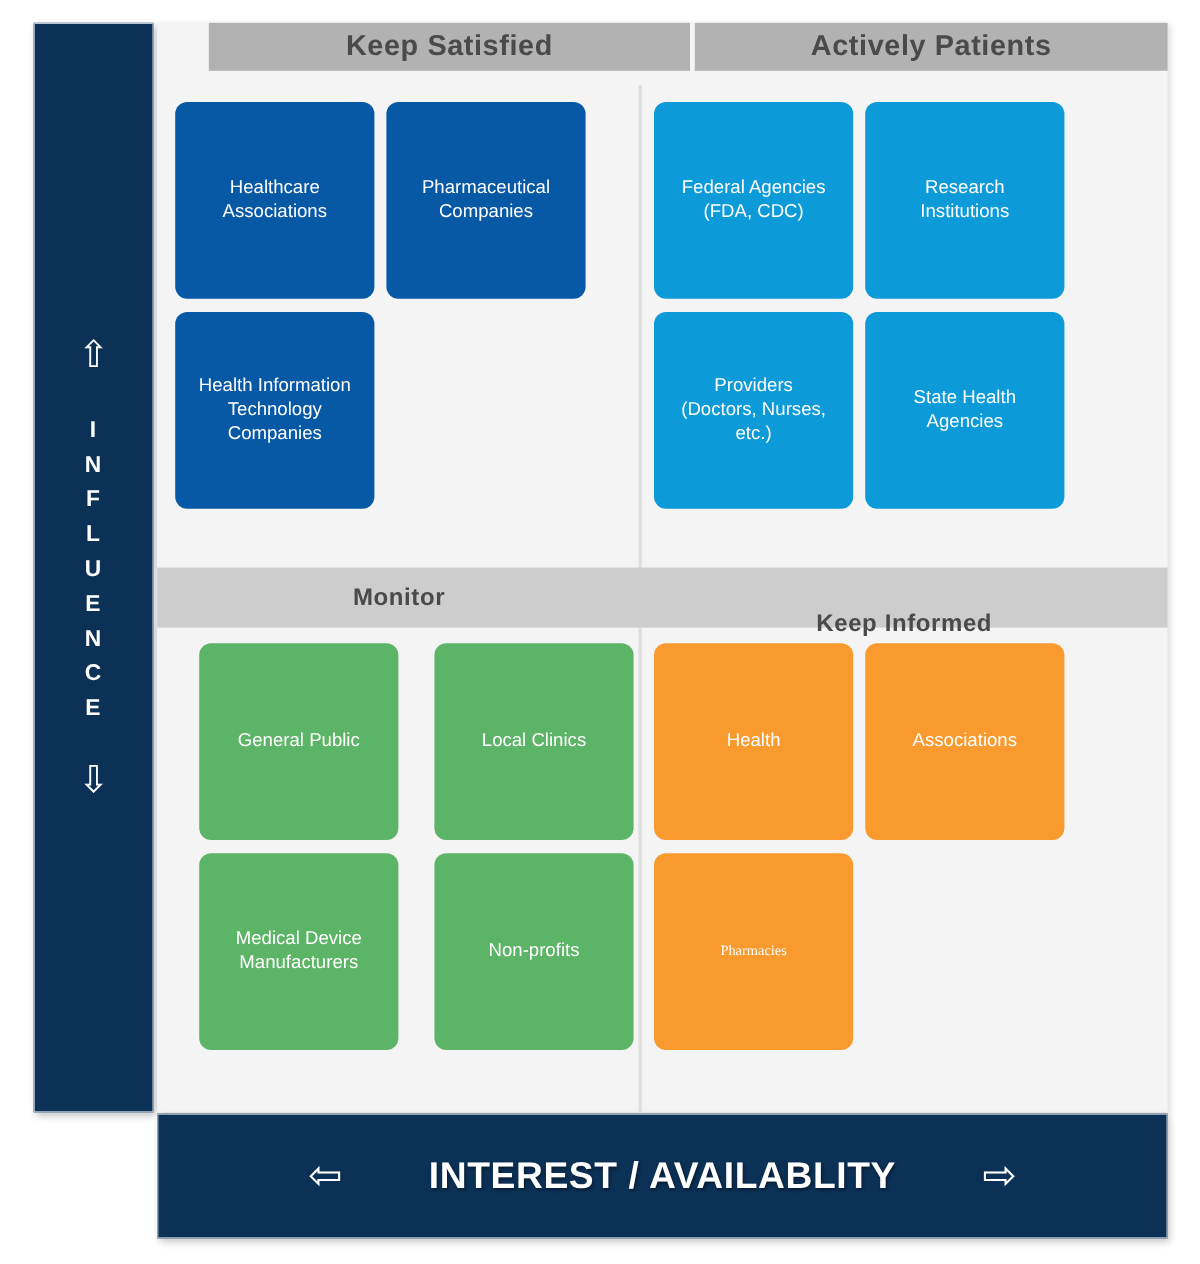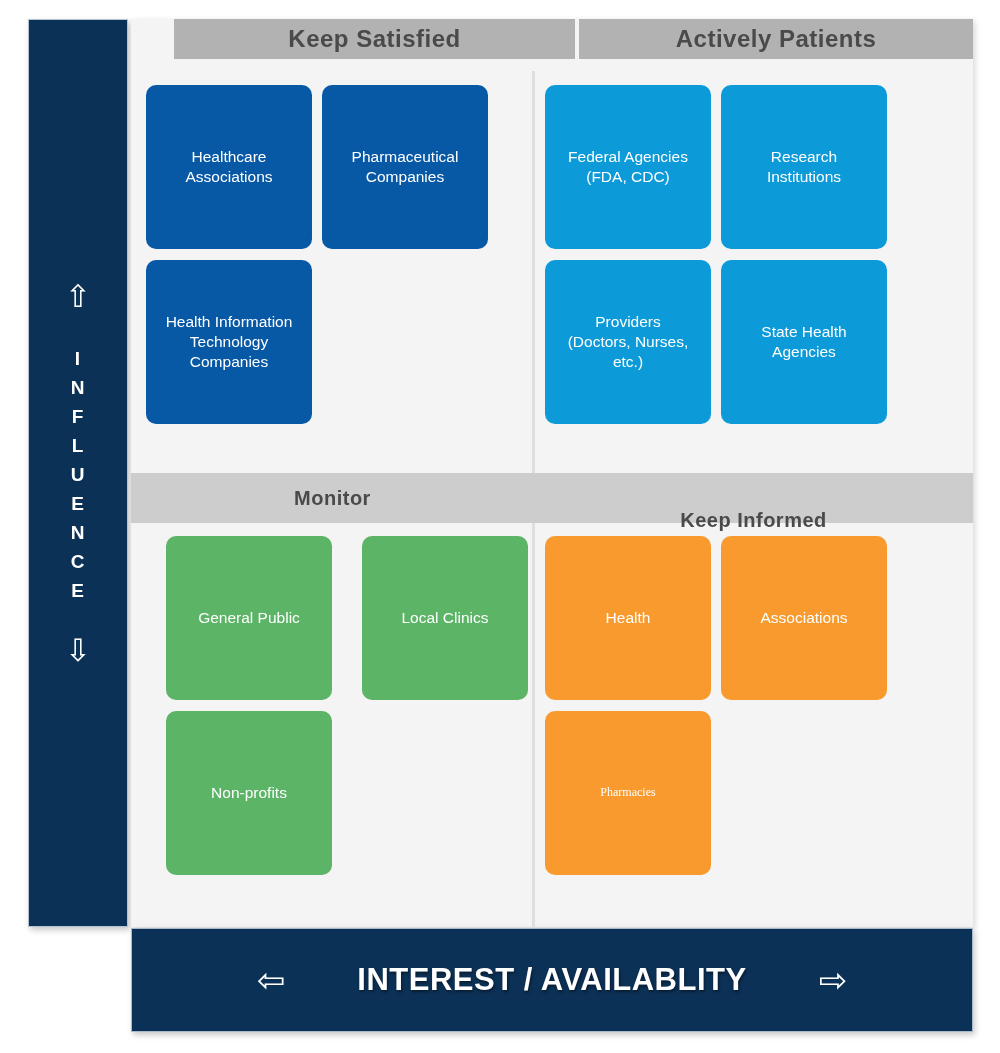--- a/index.html
+++ b/index.html
@@ -134,20 +134,22 @@
 
     <div class="band">
       <div class="band-cell left">Monitor</div>
       <div class="band-cell right">Keep Informed</div>
     </div>
 
     <div class="cards-region bottom">
       <div class="half left q2">
         <div class="card">General Public</div>
         <div class="card">Local Clinics</div>
+        <div class="card">Medical Device
+Manufacturers</div>
         <div class="card">Non-profits</div>
       </div>
       <div class="half right q3">
         <div class="card">Health</div>
         <div class="card">Associations</div>
         <div class="card serif">Pharmacies</div>
       </div>
     </div>
   </main>
 

